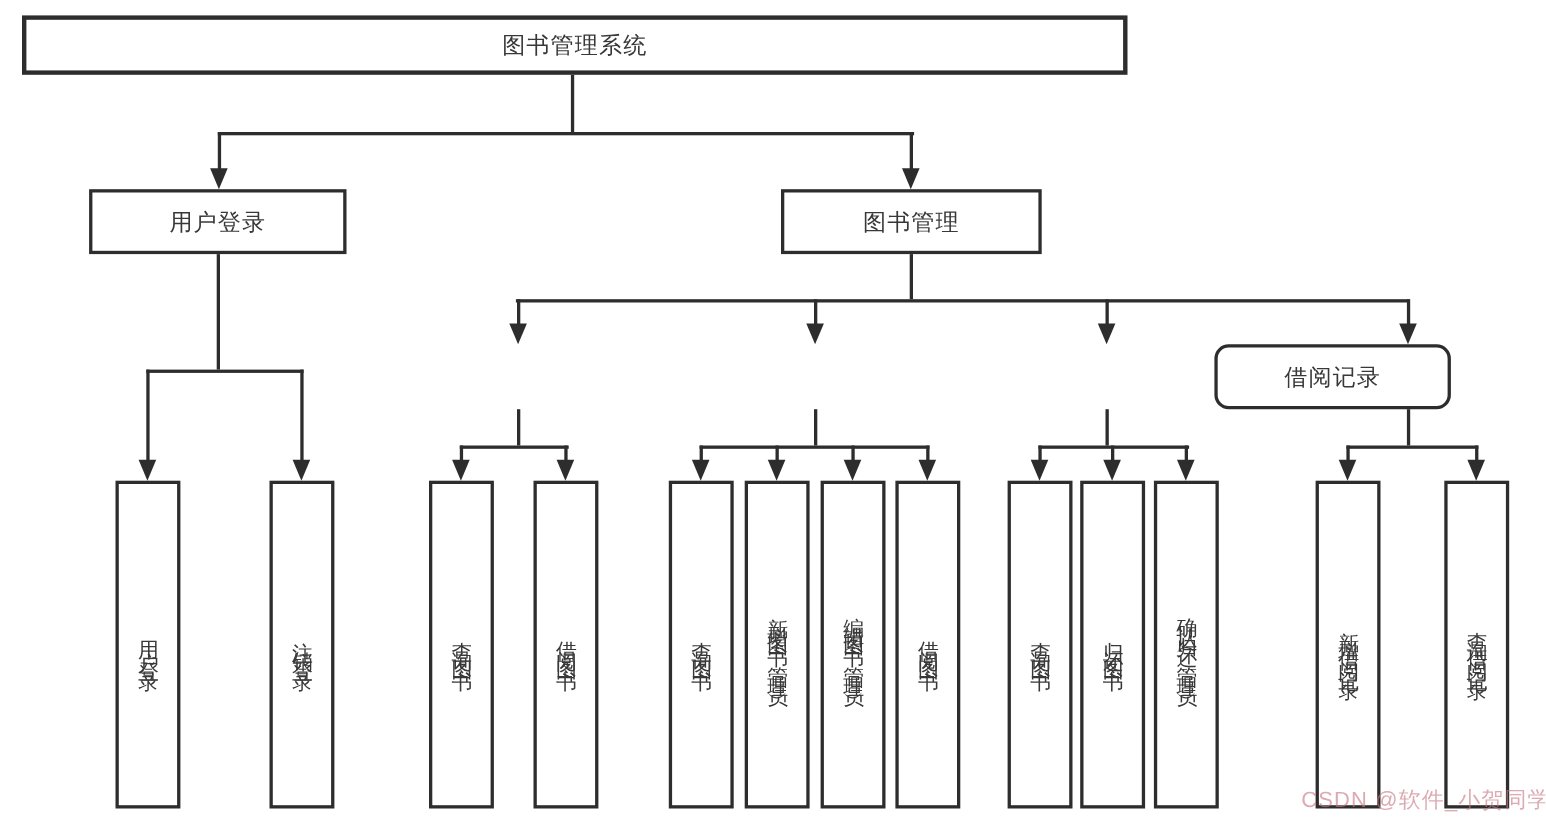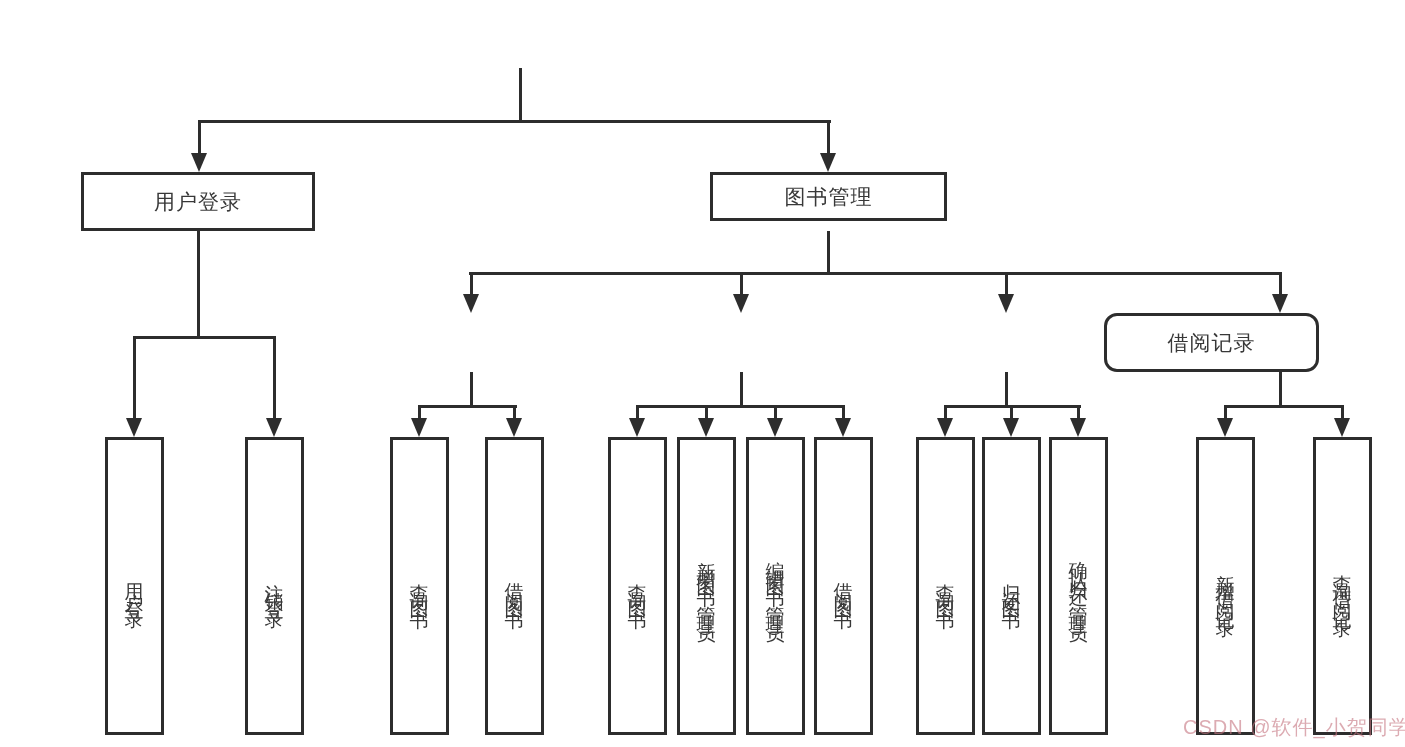--- a/index.html
+++ b/index.html
@@ -27,24 +27,25 @@
   .watermark{
     position:absolute;left:1183px;top:714px;z-index:6;
     font-size:20px;color:rgba(199,120,131,0.62);white-space:nowrap;letter-spacing:1px;
   }
 </style>
 </head>
 <body>
 
 <div class="canvas">
 
+  <div class="box rootbox hlabel" style="left:20px;top:14px;width:1005px;height:54px;">图书管理系统</div>
 
   <div class="box hlabel" style="left:81px;top:172px;width:234px;height:59px;">用户登录</div>
 
-  <div class="box hlabel" style="left:710px;top:172px;width:237px;height:49px;">图书管理</div>
+  <div class="box hlabel" style="left:710px;top:172px;width:237px;height:59px;">图书管理</div>
 
 
 
 
   <div class="box hlabel" style="left:1104px;top:313px;width:215px;height:59px;border-radius:13px;">借阅记录</div>
 
   <div class="box vbox" style="left:105px;top:437px;width:59px;height:298px;">
     <span class="vlabel">用户登录</span>
   </div>
   <div class="box vbox" style="left:245px;top:437px;width:59px;height:298px;">

